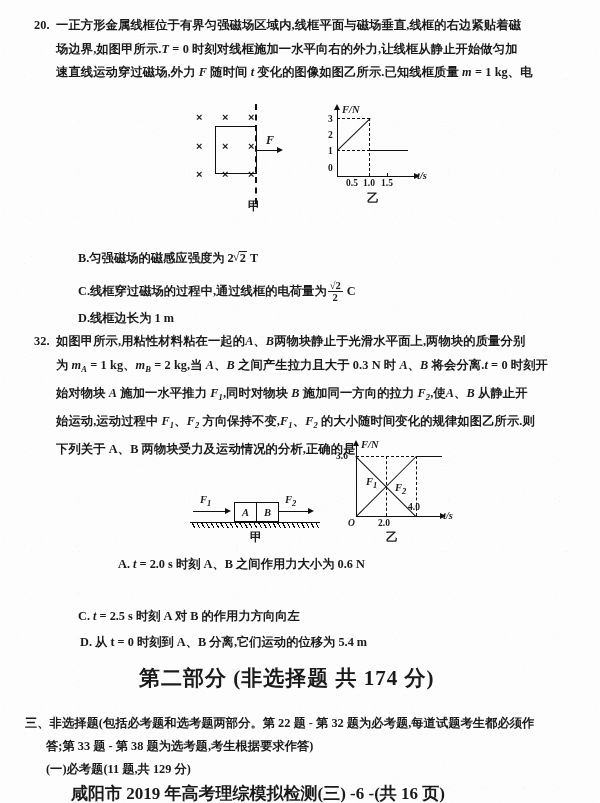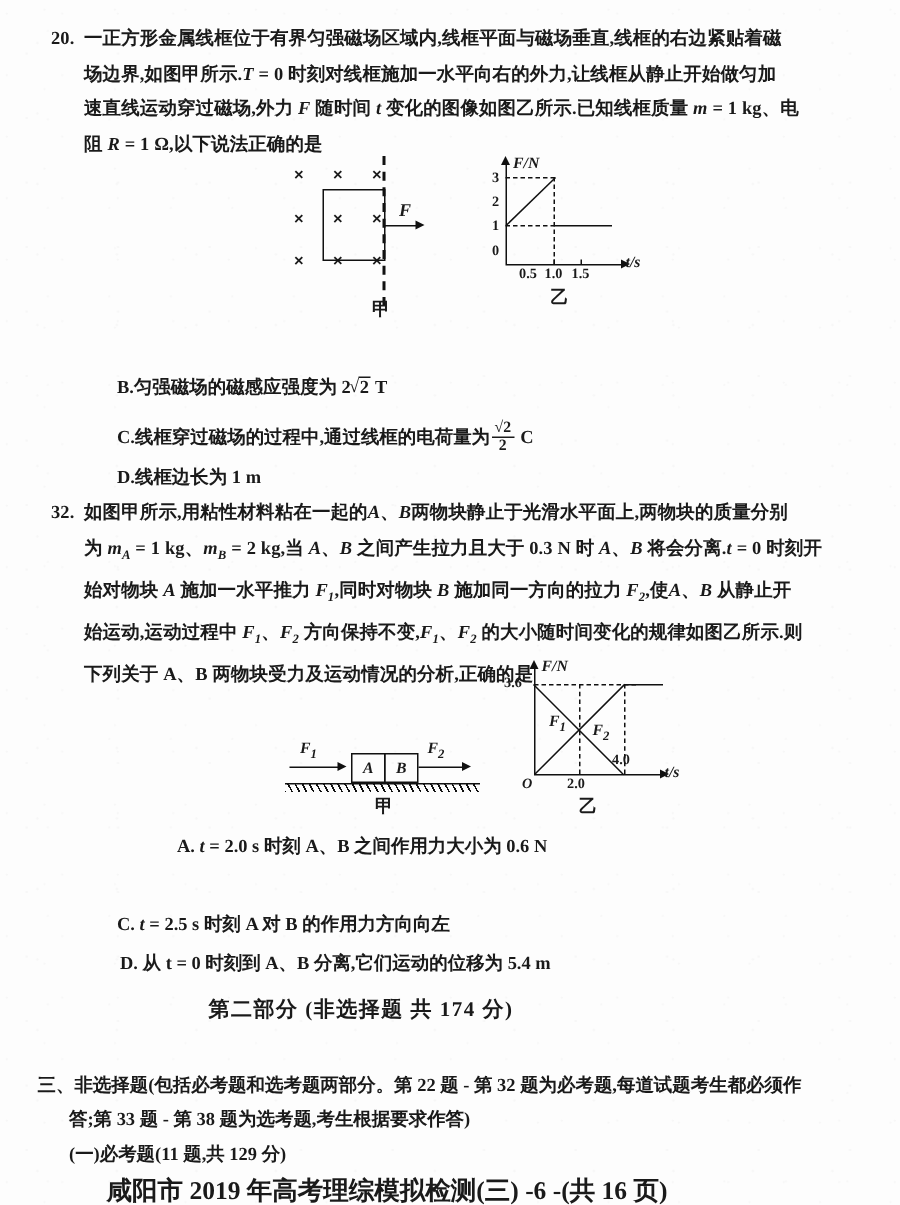--- a/index.html
+++ b/index.html
@@ -189,21 +189,21 @@
     height: 100%;
     background: repeating-linear-gradient(
       62deg,
       #111 0px, #111 1.1px, transparent 1.1px, transparent 4.2px
     );
   }
 
   
   .part-heading {
     position: absolute;
-    font-size: 14px;
+    font-size: 21px;
     font-weight: 700;
     letter-spacing: 1px;
     white-space: nowrap;
     font-family: "Liberation Serif", "DejaVu Serif", serif;
   }
   .sect {
     position: absolute;
     font-size: 12.3px;
     font-weight: 700;
     line-height: 23.5px;
@@ -240,23 +240,20 @@
   <div class="qblock" style="left:34px; top:14px; width:540px;">
     <div class="qline">
       <span class="qnum">20.</span><span>一正方形金属线框位于有界匀强磁场区域内,线框平面与磁场垂直,线框的右边紧贴着磁</span>
     </div>
     <div class="qline" style="padding-left:22px;">
       <span>场边界,如图甲所示.</span><i class="v">T</i>&nbsp;<span>= 0 时刻对线框施加一水平向右的外力,让线框从静止开始做匀加</span>
     </div>
     <div class="qline" style="padding-left:22px;">
       <span>速直线运动穿过磁场,外力</span>&nbsp;<i class="v">F</i>&nbsp;<span>随时间</span>&nbsp;<i class="v">t</i>&nbsp;<span>变化的图像如图乙所示.已知线框质量</span>&nbsp;<i class="v">m</i>&nbsp;<span>= 1 kg、电</span>
     </div>
-    <div class="qline" style="padding-left:22px;">
-      <span>阻</span>&nbsp;<i class="v">R</i>&nbsp;<span>= 1 Ω,以下说法正确的是</span>
-    </div>
   </div>
 
   <div class="fig" style="left:190px; top:106px; width:105px; height:96px;">
 
     <span class="xmark" style="left:6px;  top:6px;">×</span>
     <span class="xmark" style="left:32px; top:6px;">×</span>
     <span class="xmark" style="left:58px; top:6px;">×</span>
 
     <span class="xmark" style="left:6px;  top:35px;">×</span>
     <span class="xmark" style="left:32px; top:35px;">×</span>

